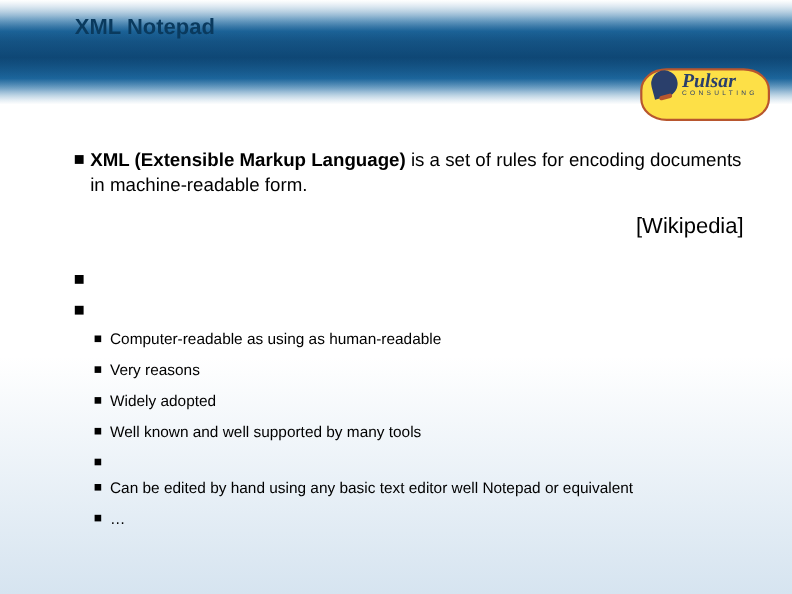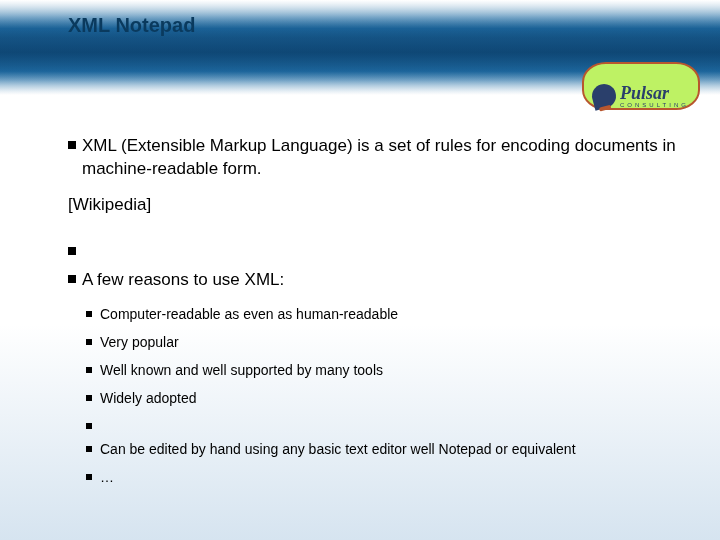--- a/index.html
+++ b/index.html
@@ -37,25 +37,25 @@
     font-weight: bold;
     color: #0a3a5e;
     z-index: 2;
   }
   .logo {
     position: absolute;
     top: 62px;
     right: 20px;
     width: 118px;
     height: 48px;
-    background: #bef264;
+    background: #fde047;
     border: 2px solid #b8562e;
     border-radius: 24px / 20px;
     display: flex;
-    align-items: flex-end;
+    align-items: flex-start;
     justify-content: flex-start;
     padding-left: 8px;
     z-index: 3;
   }
   .logo-mark {
     width: 24px;
     height: 24px;
     background: #2a3f6b;
     border-radius: 50% 50% 50% 0;
     transform: rotate(-15deg);
@@ -98,38 +98,38 @@
     line-height: 1.35;
   }
   .bullet-1 .sq {
     width: 8px; height: 8px;
     background: #000;
     margin-top: 6px;
     margin-right: 6px;
     flex-shrink: 0;
   }
   .citation {
-    font-size: 17px;
-    text-align: left;
+    font-size: 20px;
+    text-align: right;
     margin: 6px 4px 26px 0;
   }
   .bullet-2 {
     font-size: 14px;
     color: #000;
     margin: 0 0 12px 18px;
     display: flex;
   }
   .bullet-2 .sq {
     width: 6px; height: 6px;
     background: #000;
     margin-top: 5px;
     margin-right: 8px;
     flex-shrink: 0;
   }
-  .bold { font-weight: normal; }
+  .bold { font-weight: bold; }
 </style>
 </head>
 <body>
 
 <div class="header-band"></div>
 <div class="slide-title">XML Notepad</div>
 
 <div class="logo">
   <div class="logo-mark"></div>
   <div class="logo-text">
@@ -148,38 +148,37 @@
   </div>
 
   <div class="citation">[Wikipedia]</div>
 
   <div class="bullet-1">
     <span class="sq"></span>
   </div>
 
   <div class="bullet-1">
     <span class="sq"></span>
-    <span>A few reasons to use XML:</span>
   </div>
 
   <div class="bullet-2">
     <span class="sq"></span>
-    <span>Computer-readable as even as human-readable</span>
+    <span>Computer-readable as using as human-readable</span>
   </div>
   <div class="bullet-2">
     <span class="sq"></span>
-    <span>Very popular</span>
+    <span>Very reasons</span>
+  </div>
+  <div class="bullet-2">
+    <span class="sq"></span>
+    <span>Widely adopted</span>
   </div>
   <div class="bullet-2">
     <span class="sq"></span>
     <span>Well known and well supported by many tools</span>
-  </div>
-  <div class="bullet-2">
-    <span class="sq"></span>
-    <span>Widely adopted</span>
   </div>
   <div class="bullet-2">
     <span class="sq"></span>
   </div>
   <div class="bullet-2">
     <span class="sq"></span>
     <span>Can be edited by hand using any basic text editor well Notepad or equivalent</span>
   </div>
   <div class="bullet-2">
     <span class="sq"></span>

